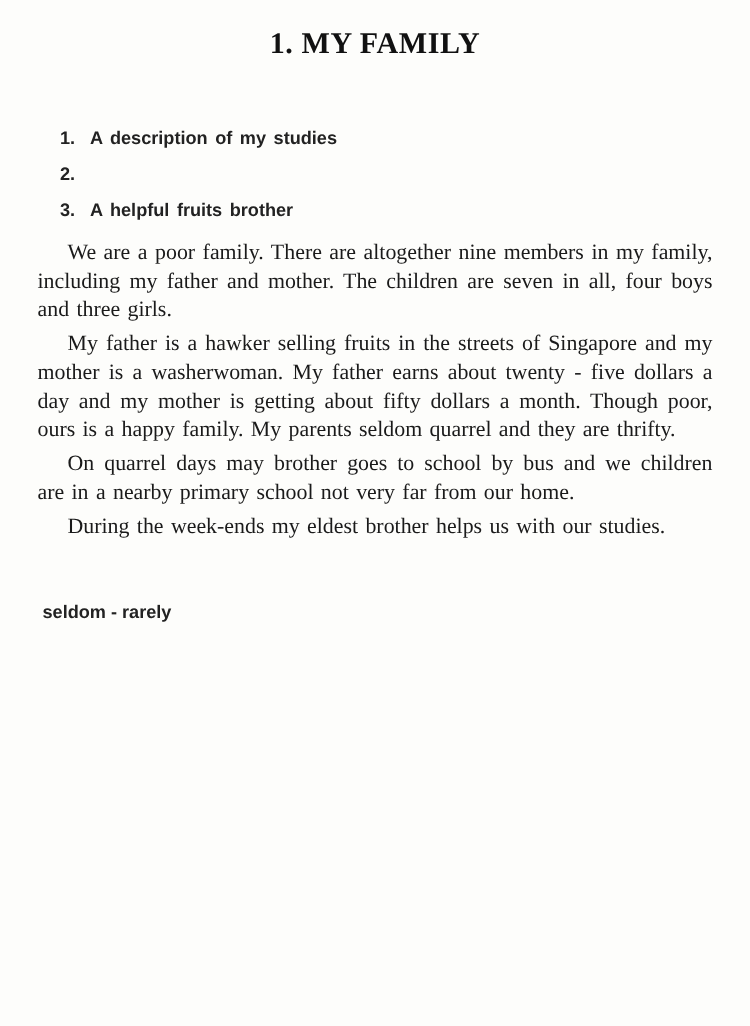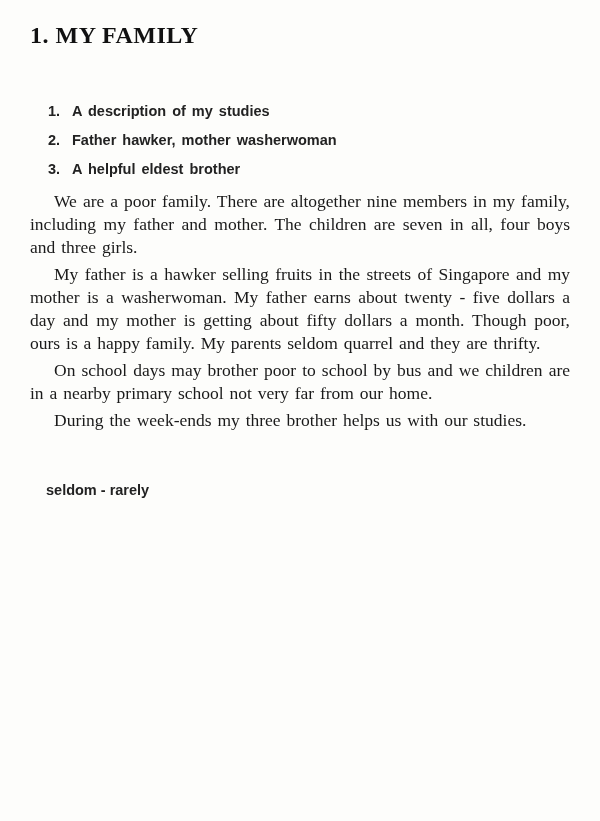--- a/index.html
+++ b/index.html
@@ -16,21 +16,21 @@
     padding: 16px 30px 0 30px;
     overflow: hidden;
     color: #1c1c1c;
     font-family: "Liberation Serif", serif;
   }
   .title {
     font-family: "Liberation Serif", serif;
     font-weight: bold;
     font-size: 24px;
     letter-spacing: 0.5px;
-    text-align: left;
+    text-align: center;
     margin: 6px 0 0 0;
     color: #111;
   }
   .outline {
     margin-top: 54px;
     margin-left: 18px;
     font-family: "Liberation Sans", sans-serif;
     font-weight: bold;
     font-size: 14.5px;
     color: #222;
@@ -50,21 +50,21 @@
     text-align: justify;
     color: #1a1a1a;
   }
   .para {
     margin: 0 0 4px 0;
     text-indent: 24px;
     word-spacing: 1.5px;
   }
   .vocab {
     margin-top: 50px;
-    margin-left: 16px;
+    margin-left: 4px;
     font-family: "Liberation Sans", sans-serif;
     font-weight: bold;
     font-size: 14.5px;
     color: #222;
   }
   .vocab-item {
     margin-bottom: 15px;
   }
 </style>
 </head>
@@ -74,32 +74,31 @@
 
   <h1 class="title">1. MY FAMILY</h1>
 
   <div class="outline">
     <div class="outline-item">
       <span class="outline-number">1.</span>
       <span>A description of my studies</span>
     </div>
     <div class="outline-item">
       <span class="outline-number">2.</span>
-      <span>Father hawker, mother washerwoman</span>
     </div>
     <div class="outline-item">
       <span class="outline-number">3.</span>
-      <span>A helpful eldest brother</span>
+      <span>A helpful fruits brother</span>
     </div>
   </div>
 
   <div class="body-text">
     <p class="para">We are a poor family. There are altogether nine members in my family, including my father and mother. The children are seven in all, four boys and three girls.</p>
     <p class="para">My father is a hawker selling fruits in the streets of Singapore and my mother is a washerwoman. My father earns about twenty - five dollars a day and my mother is getting about fifty dollars a month. Though poor, ours is a happy family. My parents seldom quarrel and they are thrifty.</p>
-    <p class="para">On school days may brother poor to school by bus and we children are in a nearby primary school not very far from our home.</p>
-    <p class="para">During the week-ends my three brother helps us with our studies.</p>
+    <p class="para">On quarrel days may brother goes to school by bus and we children are in a nearby primary school not very far from our home.</p>
+    <p class="para">During the week-ends my eldest brother helps us with our studies.</p>
   </div>
 
   <div class="vocab">
     <div class="vocab-item">seldom - rarely</div>
   </div>
 
 </div>
 
 </body></html>

